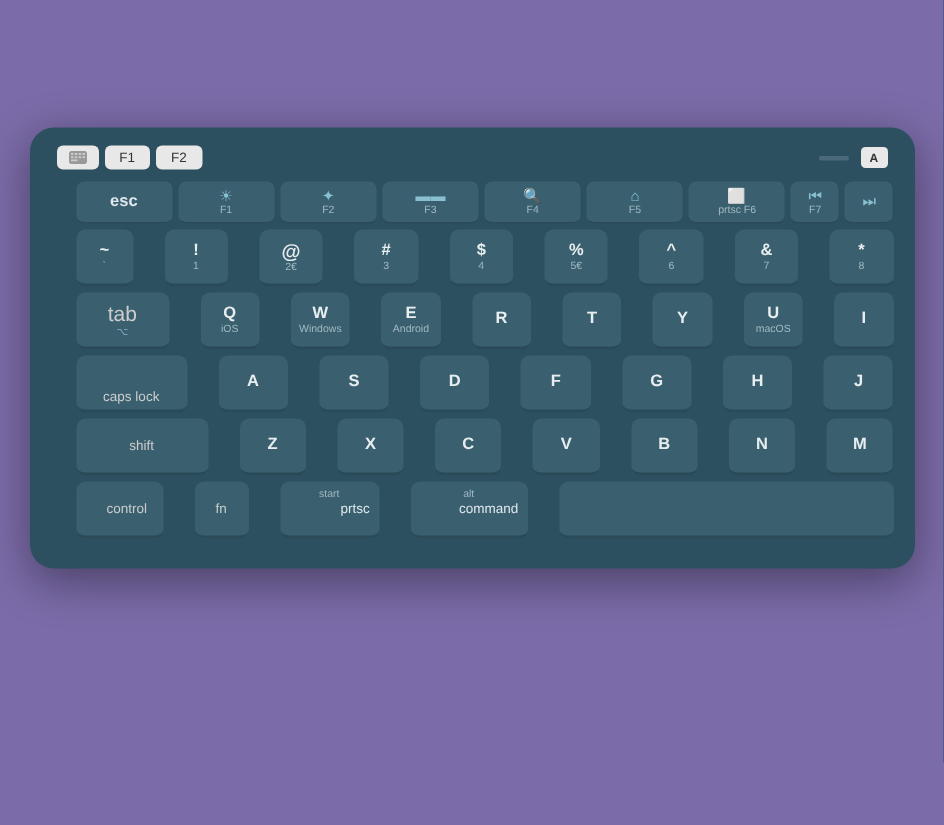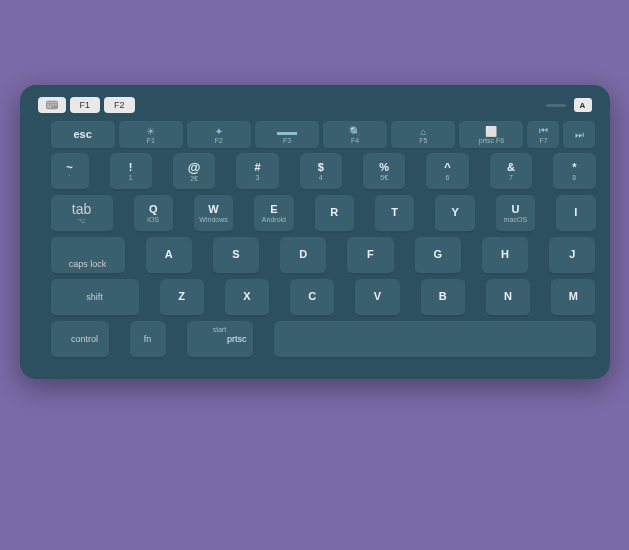--- a/index.html
+++ b/index.html
@@ -384,18 +384,22 @@
       <div class="key key-control" style="flex:0 0 58px">
         <span style="font-size:9px;color:#ccc">control</span>
       </div>
       <div class="key key-fn" style="flex:0 0 36px">
         <span style="font-size:9px;color:#ccc">fn</span>
       </div>
       <div class="key key-option" style="flex:0 0 66px;position:relative;align-items:flex-end;padding-bottom:5px;padding-right:6px">
         <span style="font-size:7px;color:#a0b8c0;position:absolute;top:5px;left:50%;transform:translateX(-50%)">start</span>
         <span style="font-size:9px;color:#e0e8ec">prtsc</span>
       </div>
+      <div class="key key-command" style="flex:0 0 78px;position:relative;align-items:flex-end;padding-bottom:5px;padding-right:6px">
+        <span style="font-size:7px;color:#a0b8c0;position:absolute;top:5px;left:50%;transform:translateX(-50%)">alt</span>
+        <span style="font-size:9px;color:#e0e8ec">command</span>
+      </div>
       <div class="key key-space">
       </div>
     </div>
 
   </div>
 </div>
 
 </body></html>

